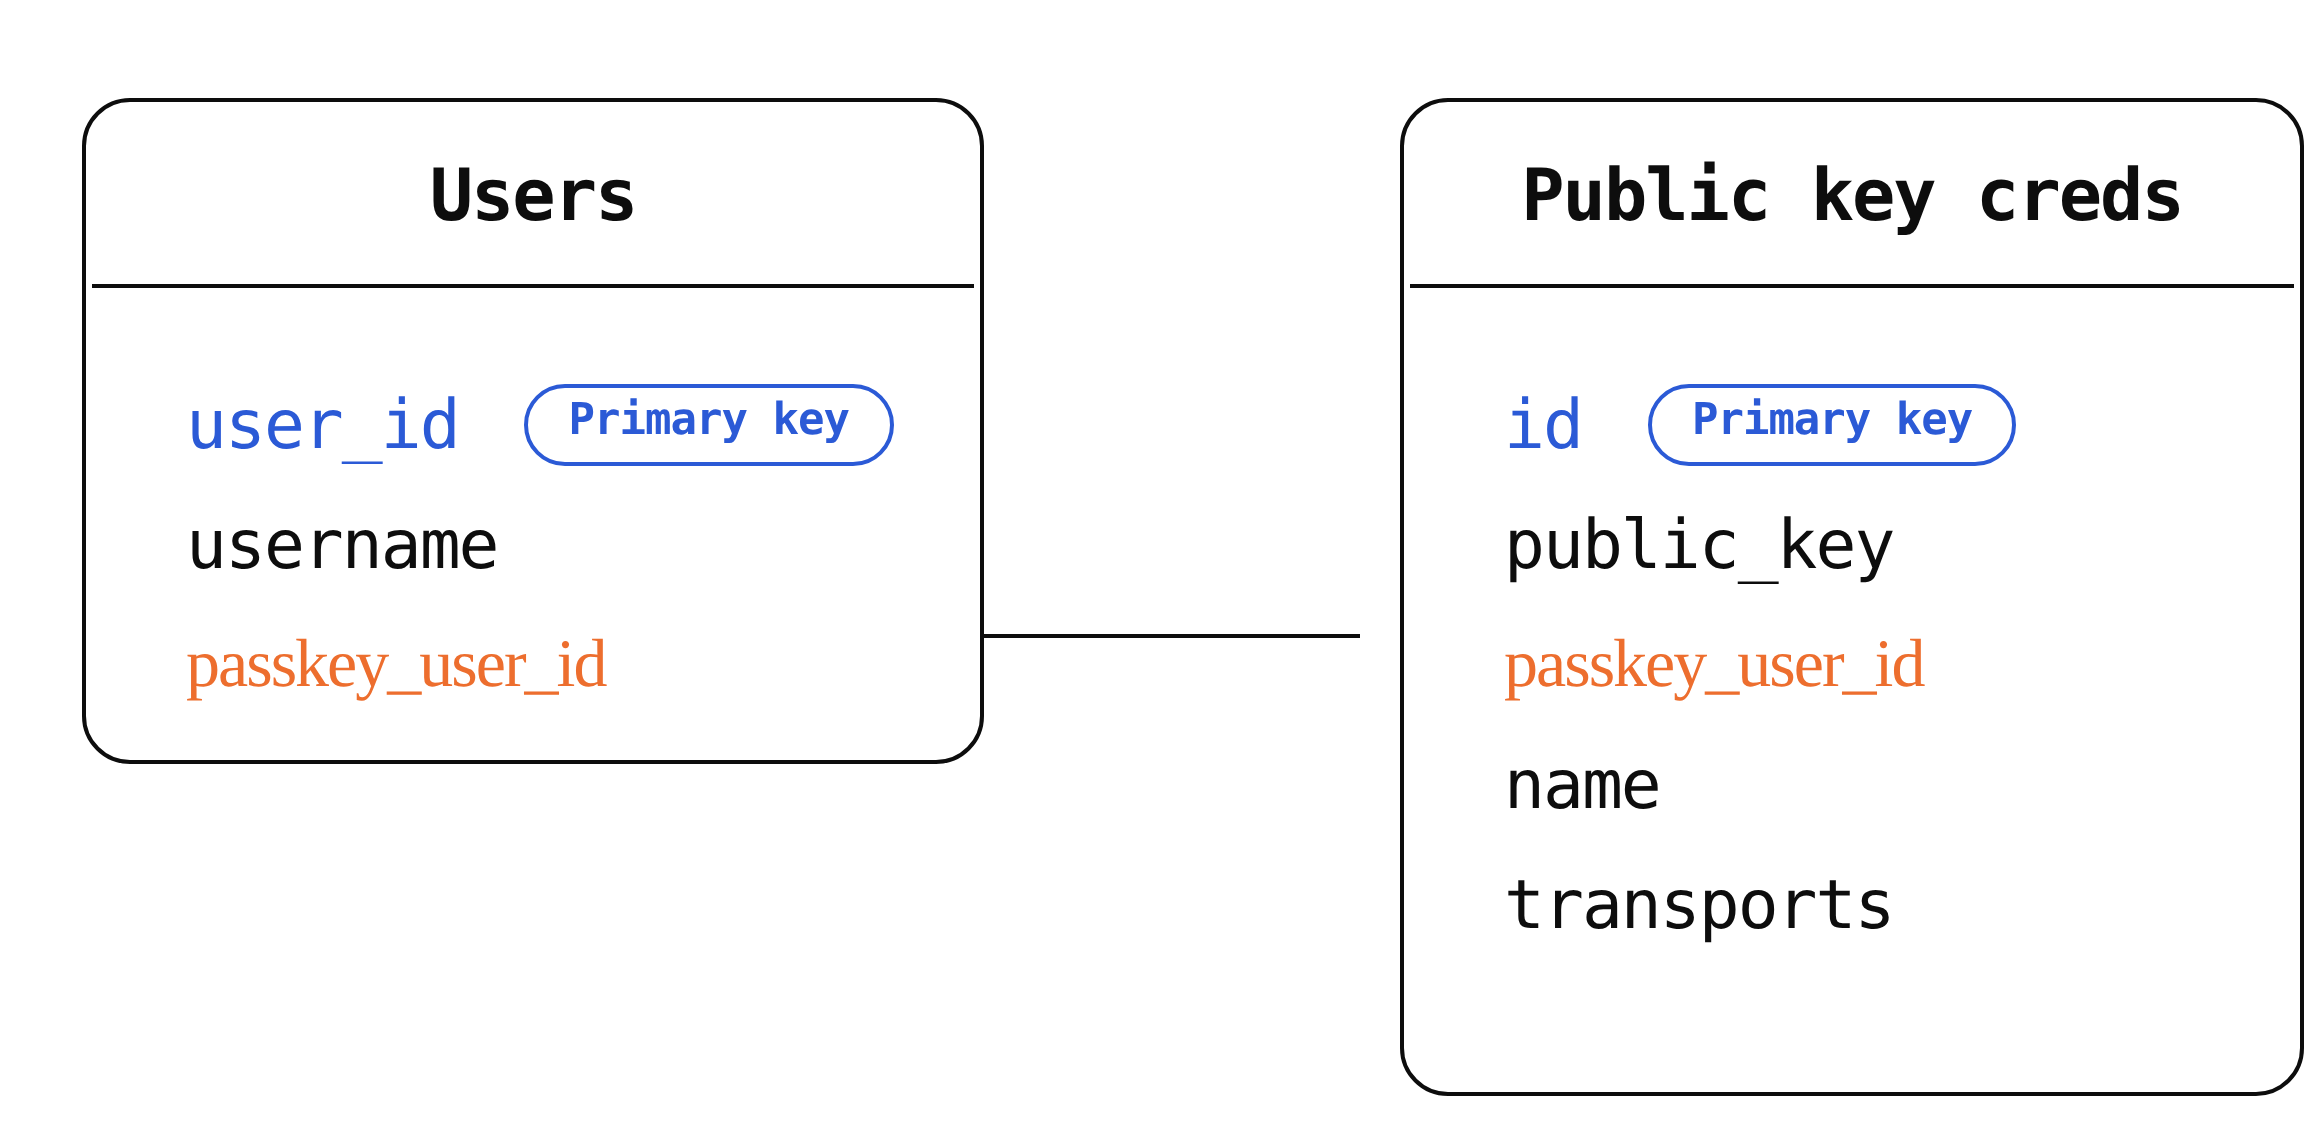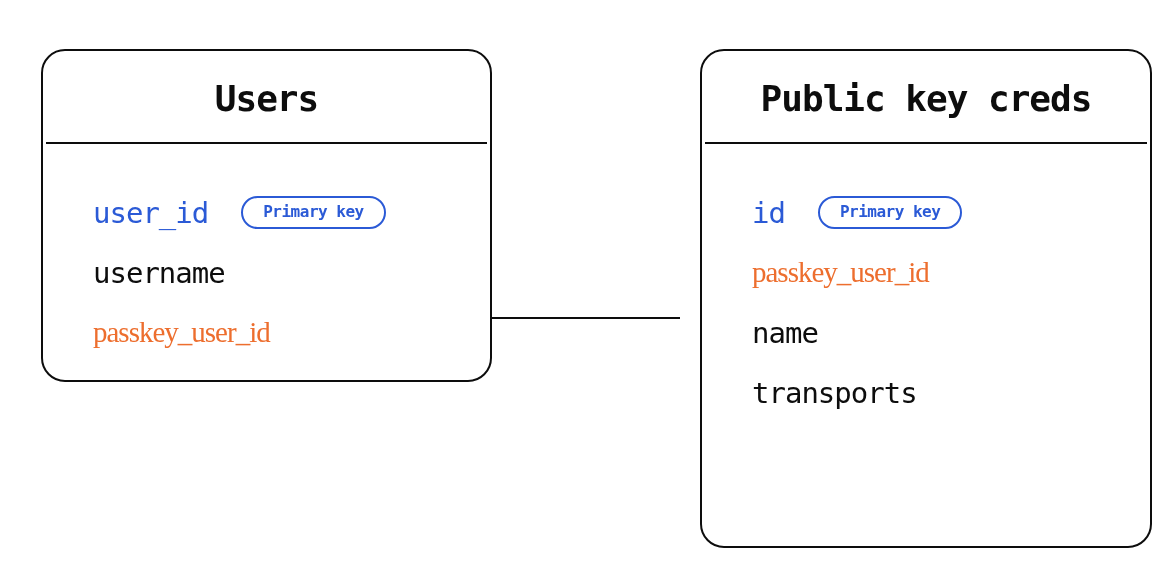--- a/index.html
+++ b/index.html
@@ -42,33 +42,33 @@
     letter-spacing: -1px;
     white-space: pre;
   }
   .er-body { padding: 34px 0 0 41px; }
   .field-row {
     height: 57px;
     display: flex;
     align-items: center;
   }
   .field-name {
-    font-size: 29px;
+    font-size: 34px;
     letter-spacing: -1px;
     white-space: pre;
   }
   .field-name.c-black  { color: var(--ink); }
   .field-name.c-blue   { color: var(--blue); }
   .field-name.c-orange { color: var(--orange); font-family: Liberation Serif, serif; }
   .pk-badge {
     margin-left: 30px;
     border: 2px solid var(--blue);
     border-radius: 999px;
     color: var(--blue);
-    font-size: 16px;
+    font-size: 22px;
     font-weight: bold;
     letter-spacing: -0.5px;
     padding: 4px 20px 6px 20px;
     white-space: pre;
     line-height: 1.2;
   }
   .connector {
     position: absolute;
     left: 480px; top: 305px;
     width: 188px; height: 2px;
@@ -103,20 +103,23 @@
   <div class="er-table creds">
     <div class="er-header">
       <span class="er-title">Public key creds</span>
     </div>
     <div class="er-body">
       <div class="field-row">
         <span class="field-name c-blue">id</span>
         <span class="pk-badge">Primary key</span>
       </div>
       <div class="field-row">
+        <span class="field-name c-black">public_key</span>
+      </div>
+      <div class="field-row">
         <span class="field-name c-orange">passkey_user_id</span>
       </div>
       <div class="field-row">
         <span class="field-name c-black">name</span>
       </div>
       <div class="field-row">
         <span class="field-name c-black">transports</span>
       </div>
     </div>
   </div>

